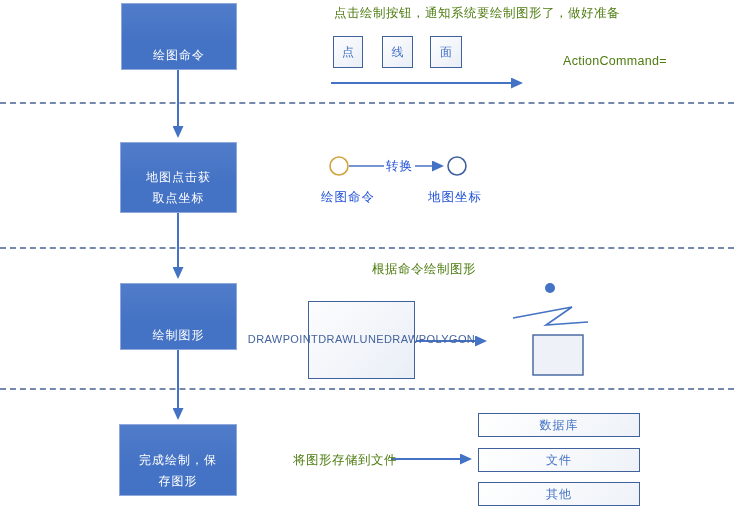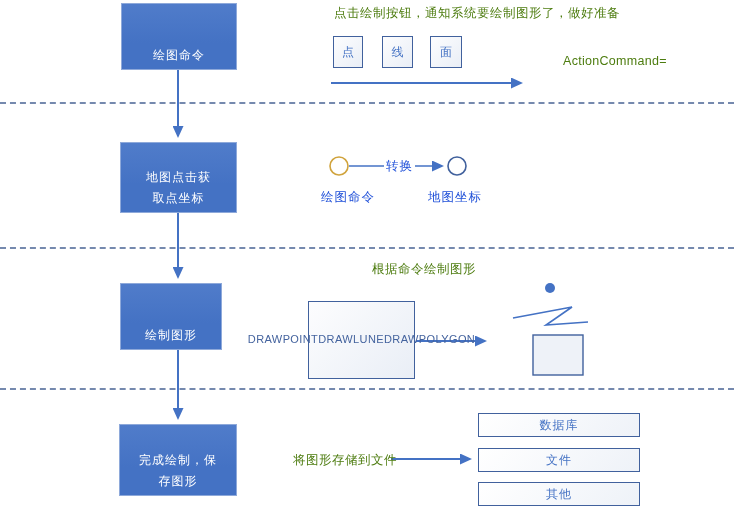--- a/index.html
+++ b/index.html
@@ -75,21 +75,21 @@
 
     <line x1="391" y1="459" x2="470" y2="459" stroke="#4472c4" stroke-width="2" marker-end="url(#ah)"></line>
   </svg>
 
   <div class="step" style="left:121px;top:3px;width:116px;height:67px">
     <span>绘图命令</span>
   </div>
   <div class="step" style="left:120px;top:142px;width:117px;height:71px">
     <span>地图点击获取点坐标</span>
   </div>
-  <div class="step" style="left:120px;top:283px;width:102px;height:67px">
+  <div class="step" style="left:120px;top:283px;width:117px;height:67px">
     <span>绘制图形</span>
   </div>
   <div class="step" style="left:119px;top:424px;width:118px;height:72px">
     <span>完成绘制，保存图形</span>
   </div>
 
   <div class="note" style="left:334px;top:5px">点击绘制按钮，通知系统要绘制图形了，做好准备</div>
   <div class="optbox" style="left:333px;top:36px;width:30px;height:32px">点</div>
   <div class="optbox" style="left:382px;top:36px;width:31px;height:32px">线</div>
   <div class="optbox" style="left:430px;top:36px;width:32px;height:32px">面</div>

